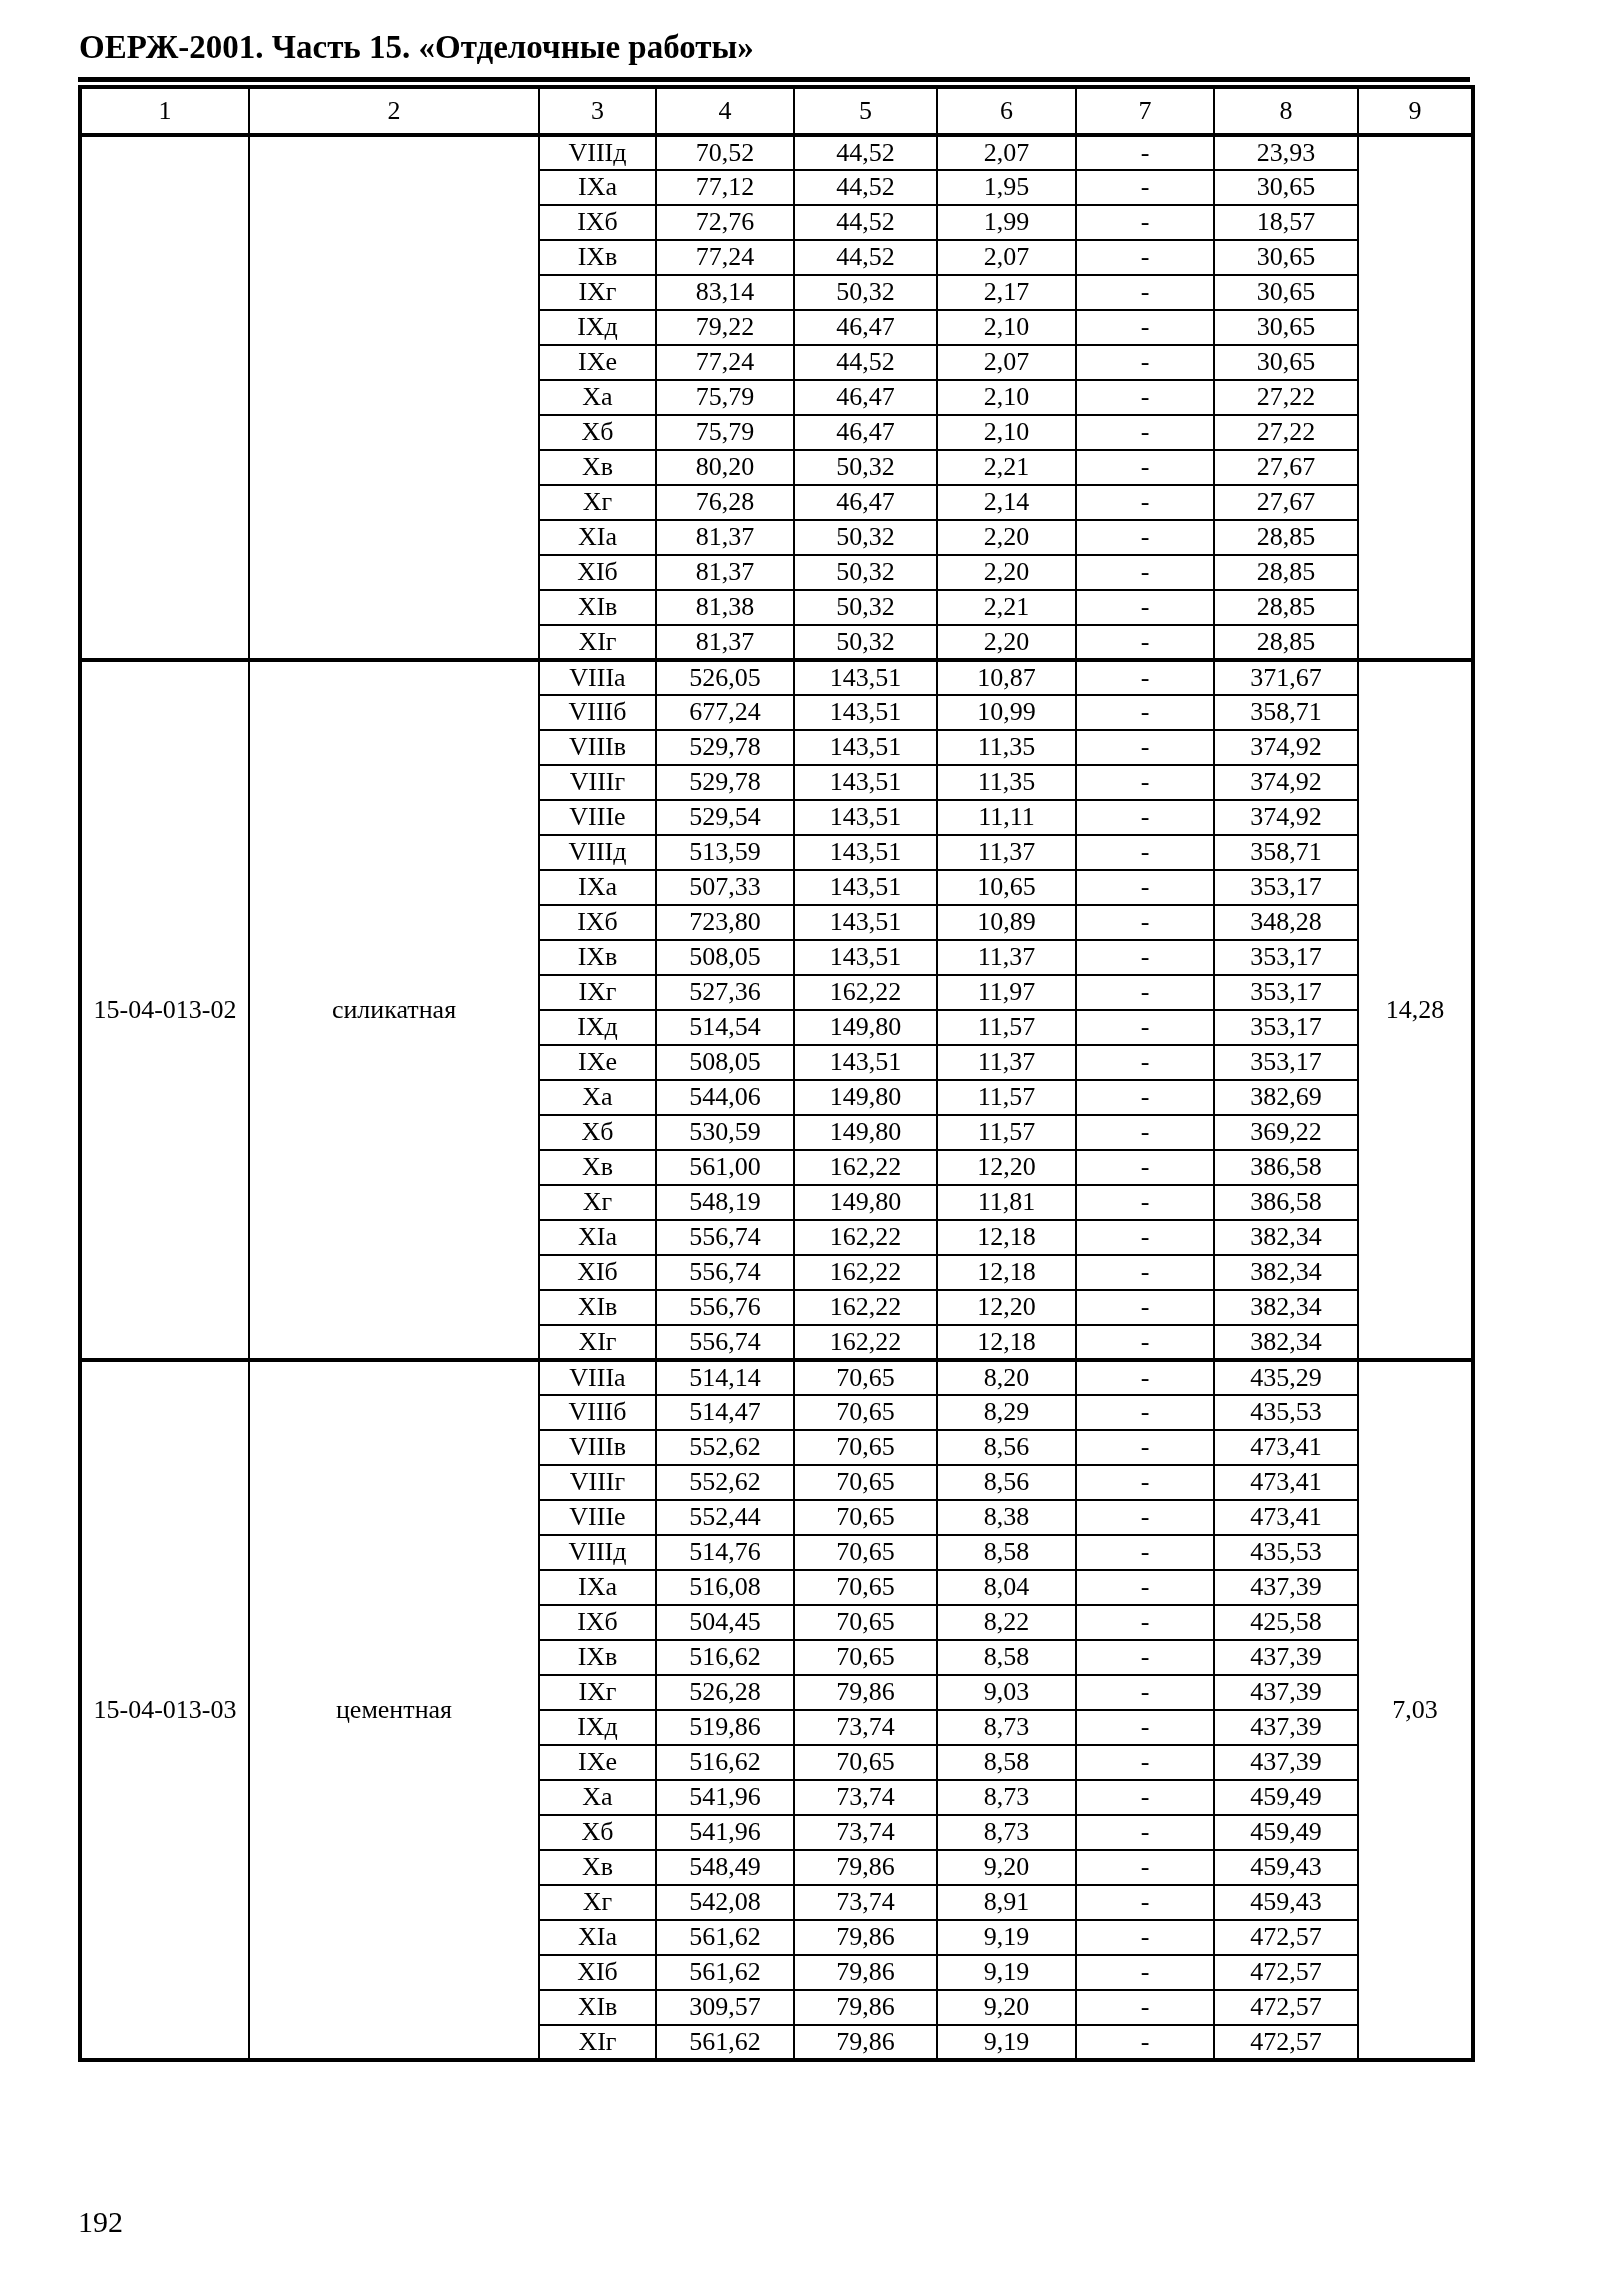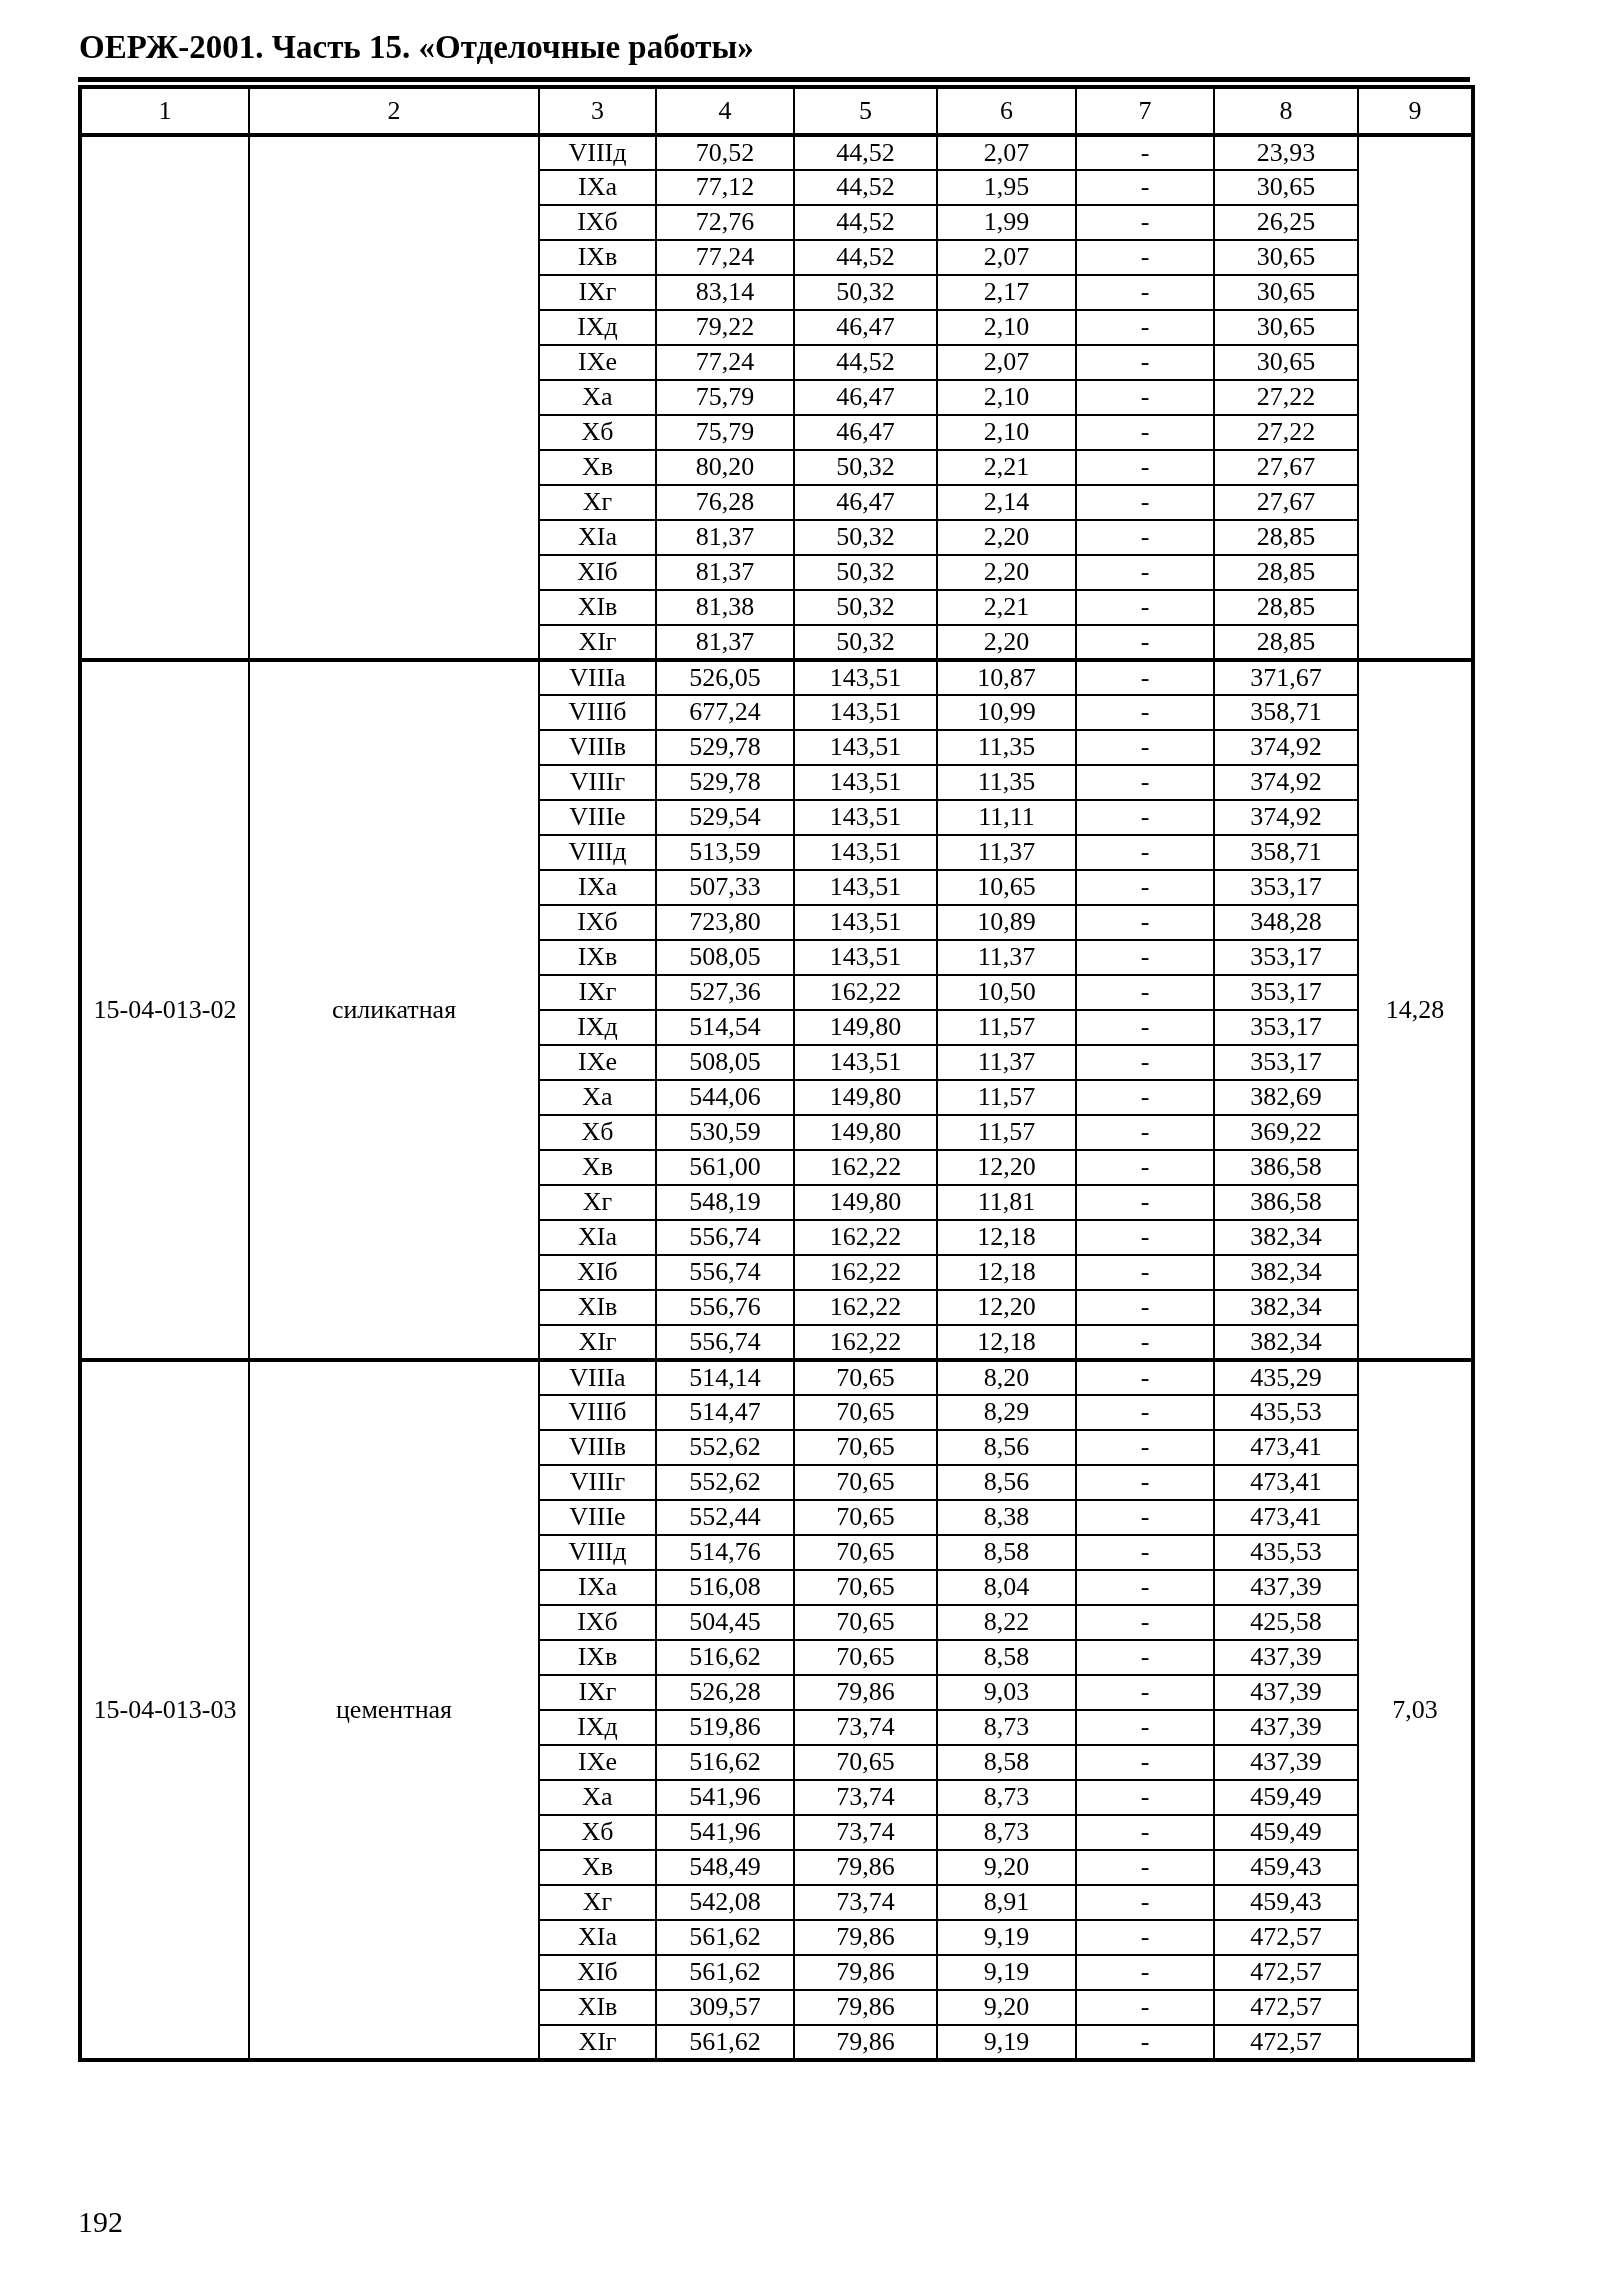--- a/index.html
+++ b/index.html
@@ -120,21 +120,21 @@
         <td>1,95</td>
         <td>-</td>
         <td>30,65</td>
       </tr>
       <tr>
         <td>IXб</td>
         <td>72,76</td>
         <td>44,52</td>
         <td>1,99</td>
         <td>-</td>
-        <td>26,25</td>
+        <td>18,57</td>
       </tr>
       <tr>
         <td>IXв</td>
         <td>77,24</td>
         <td>44,52</td>
         <td>2,07</td>
         <td>-</td>
         <td>30,65</td>
       </tr>
       <tr>
@@ -299,21 +299,21 @@
         <td>508,05</td>
         <td>143,51</td>
         <td>11,37</td>
         <td>-</td>
         <td>353,17</td>
       </tr>
       <tr>
         <td>IXг</td>
         <td>527,36</td>
         <td>162,22</td>
-        <td>10,50</td>
+        <td>11,97</td>
         <td>-</td>
         <td>353,17</td>
       </tr>
       <tr>
         <td>IXд</td>
         <td>514,54</td>
         <td>149,80</td>
         <td>11,57</td>
         <td>-</td>
         <td>353,17</td>

